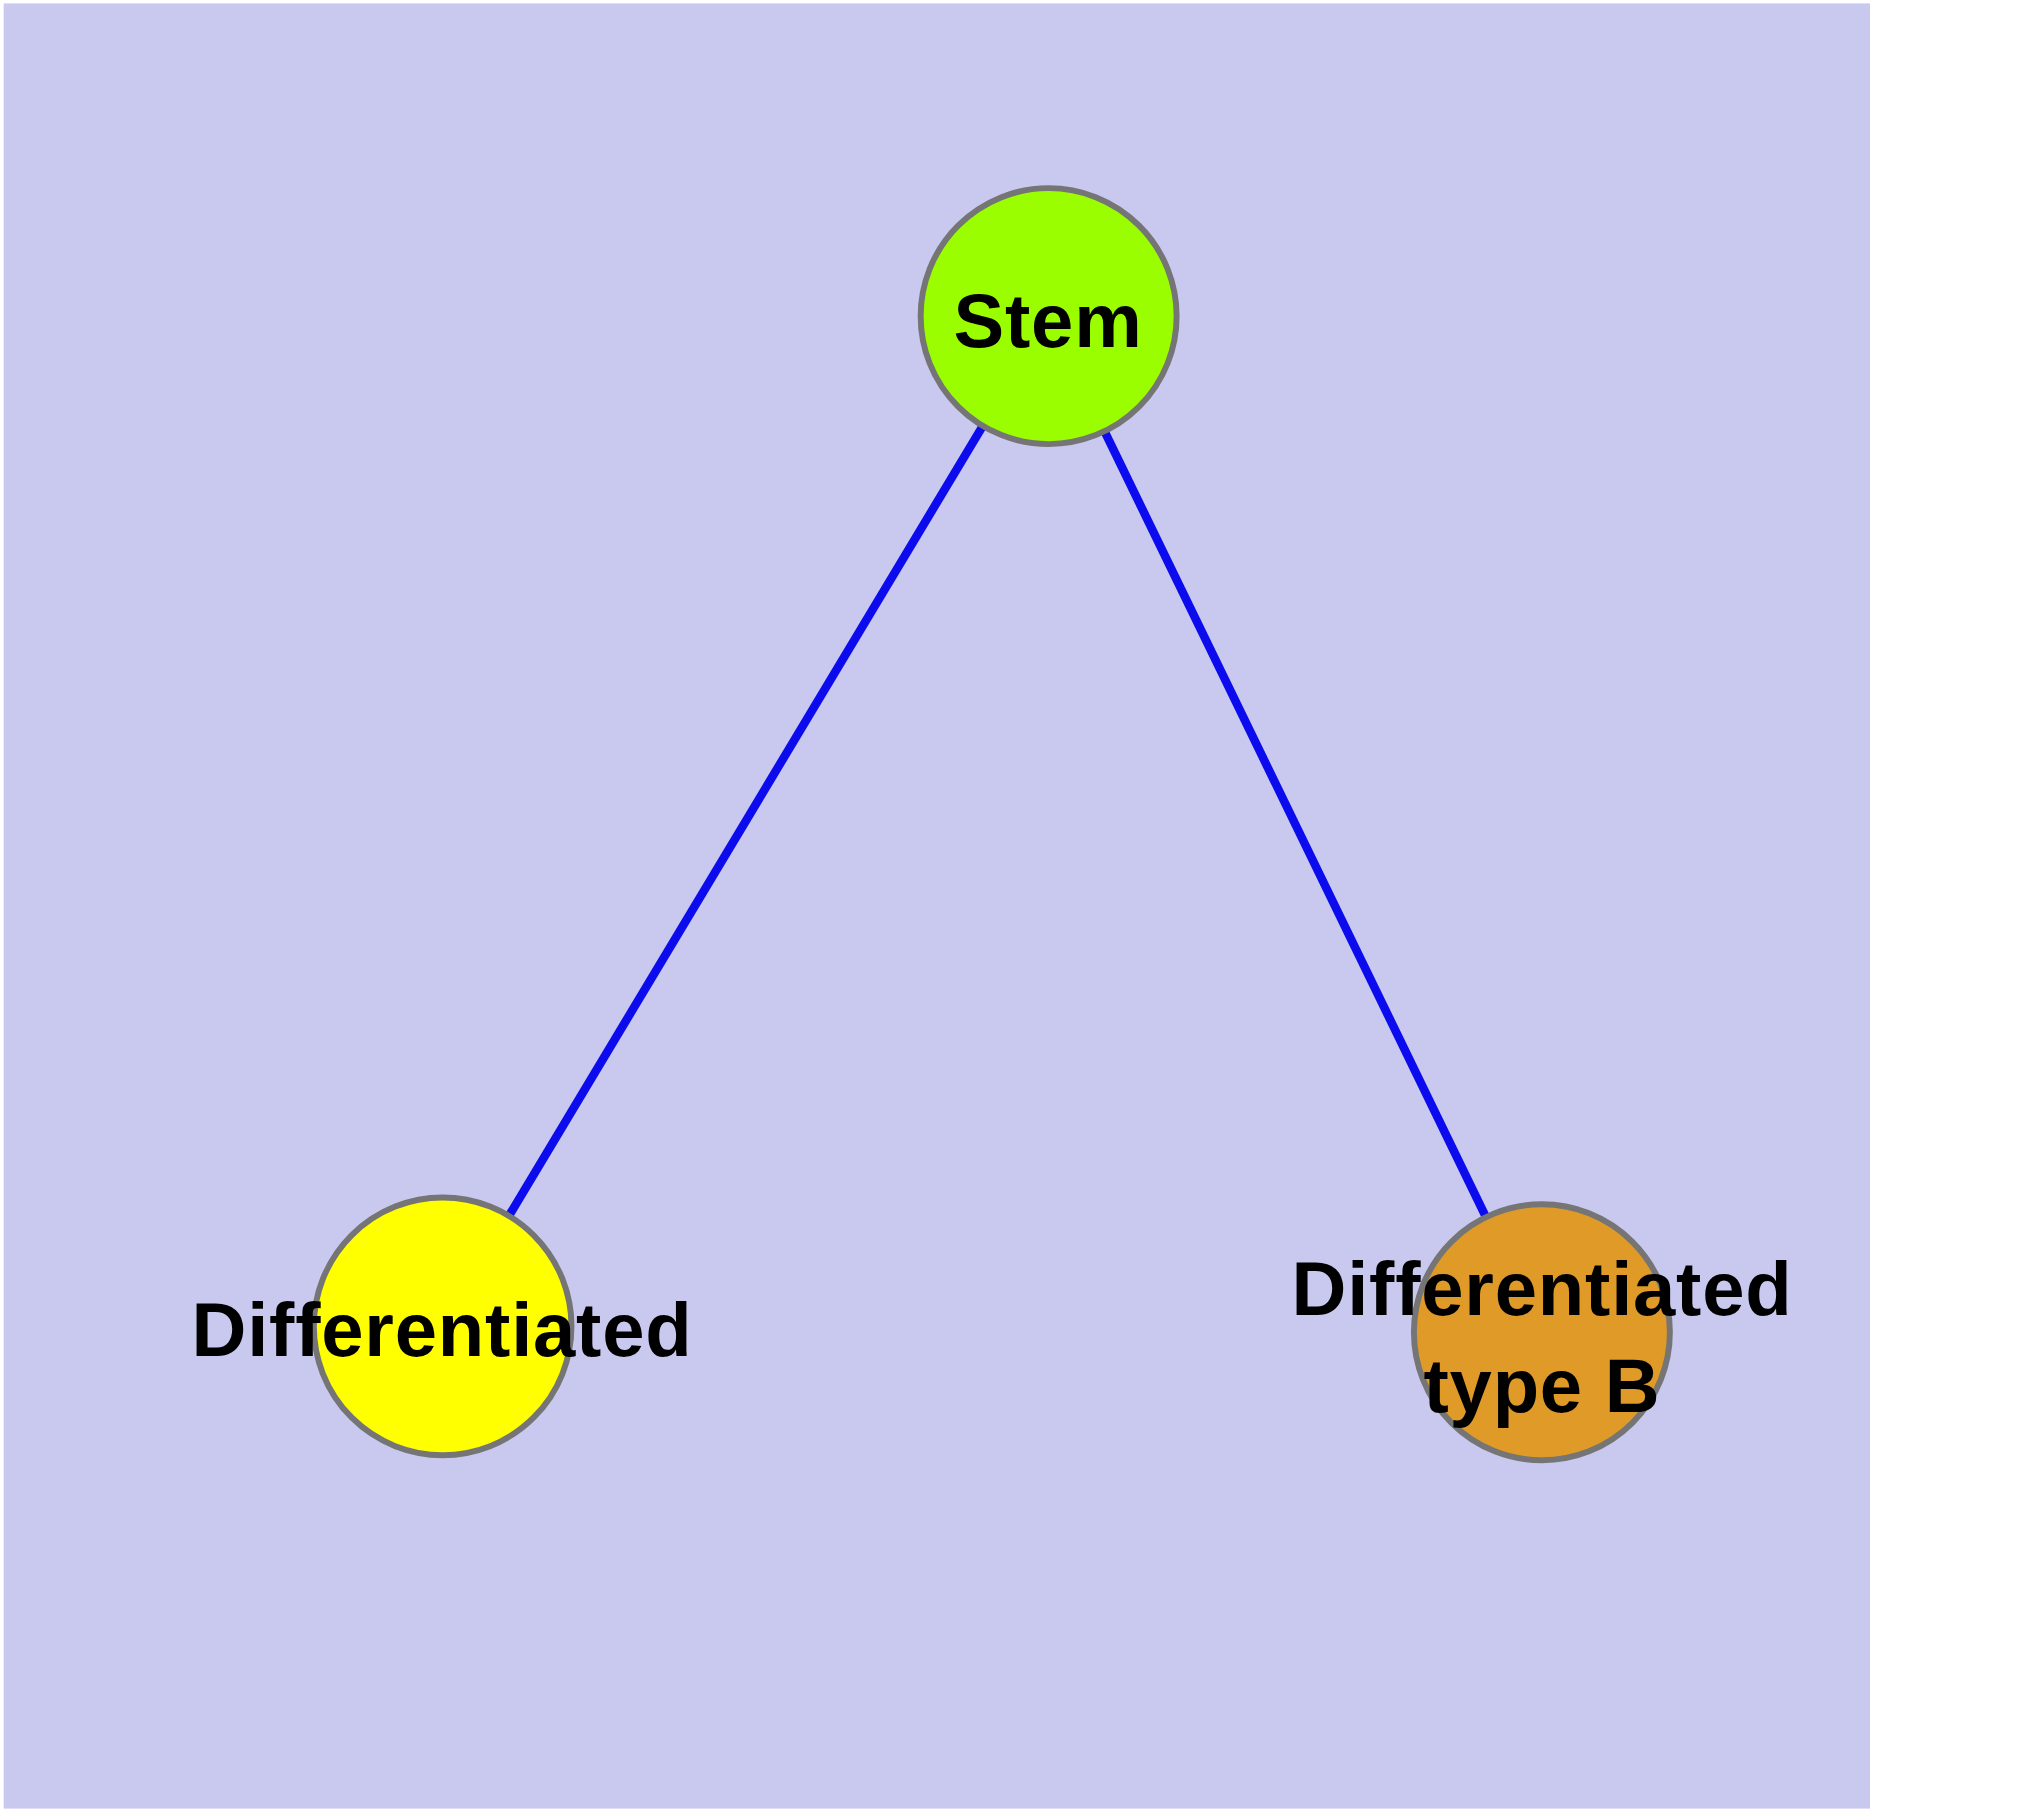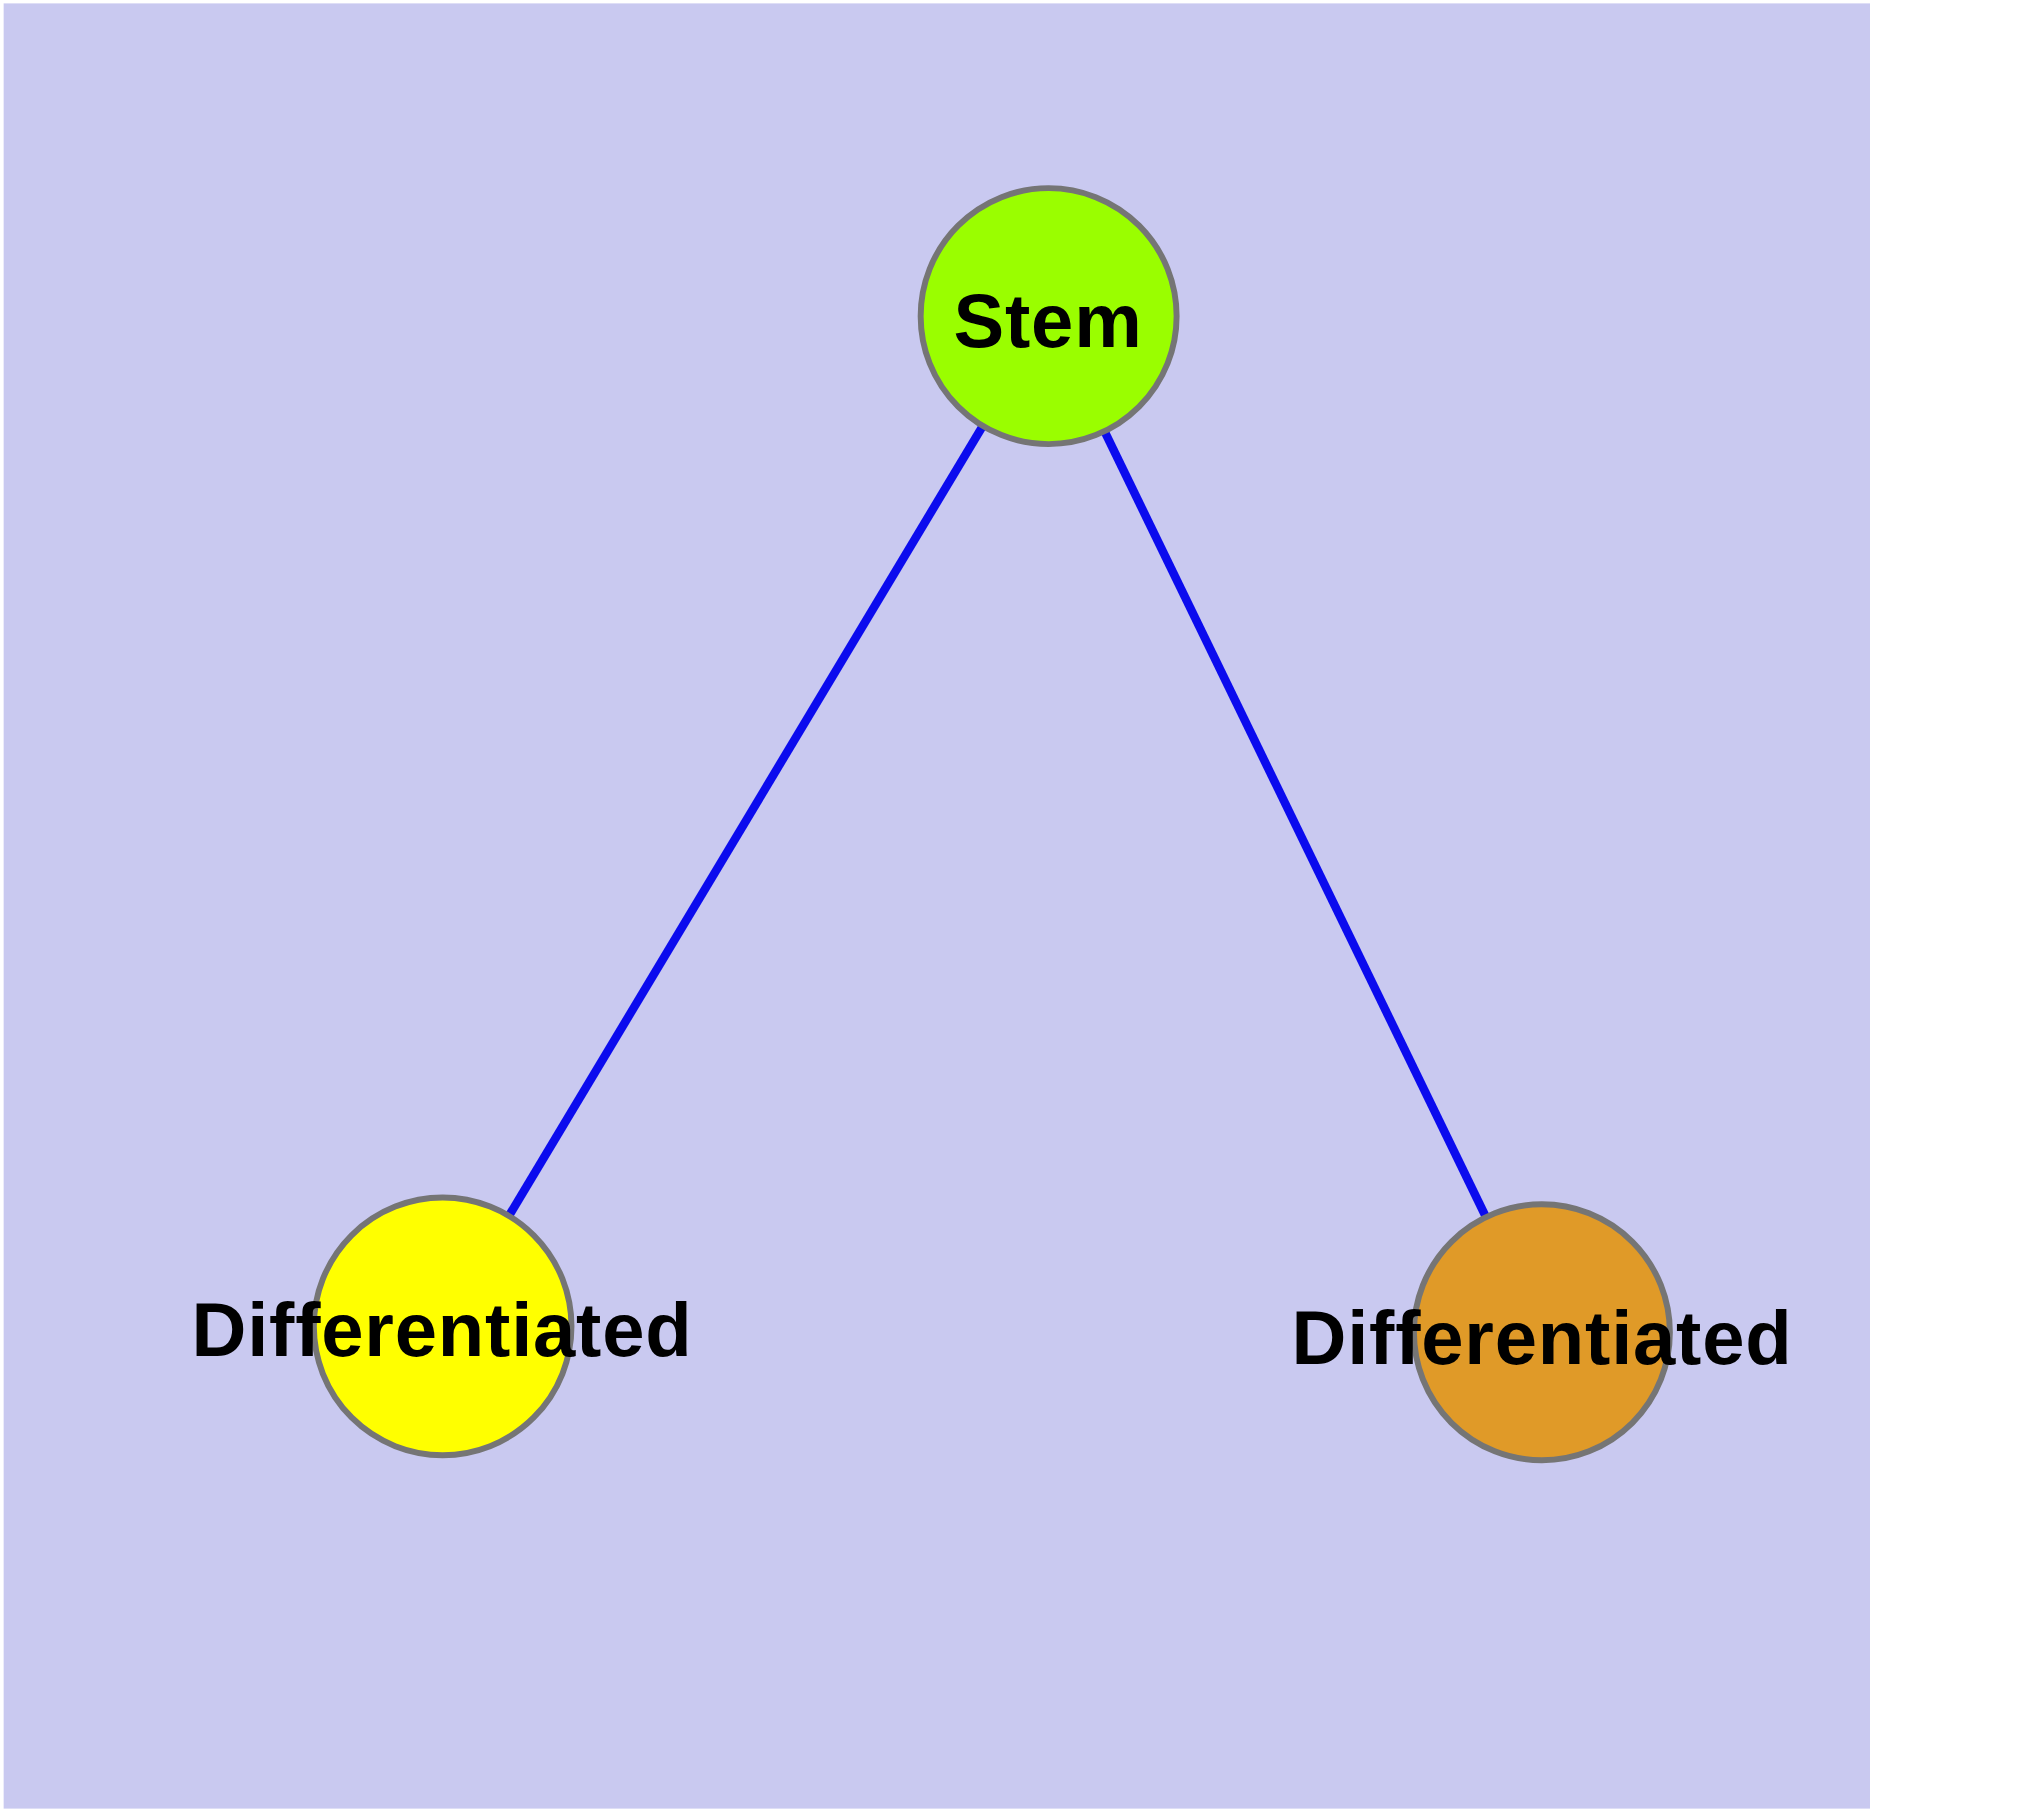--- a/index.html
+++ b/index.html
@@ -65,16 +65,17 @@
   <div class="node-label" style="left:1048px; top:320px;">
     <span class="line">Stem</span>
   </div>
 
   <div class="node-label" style="left:442px; top:1329px;">
     <span class="line">Differentiated</span>
   </div>
 
   <div class="node-label" style="left:1542px; top:1337px;">
     <span class="line">Differentiated</span>
+    <span class="line">type B</span>
   </div>
 
 </div>
 
 
 </body></html>

